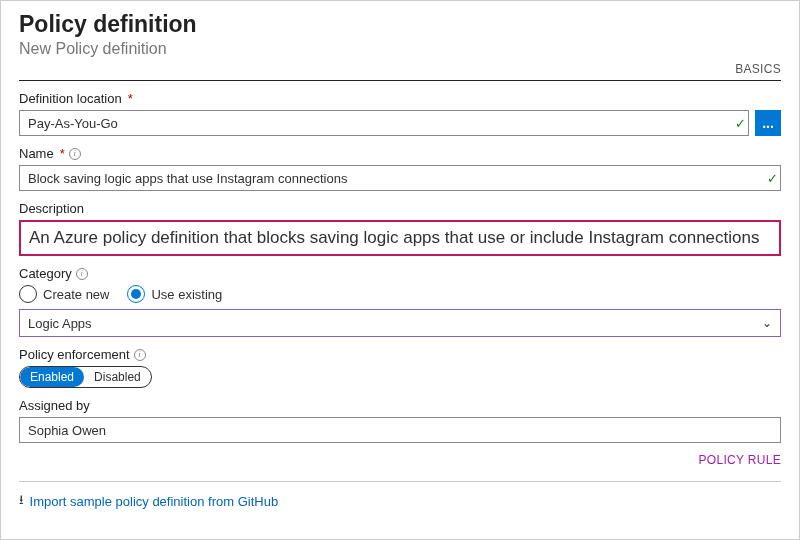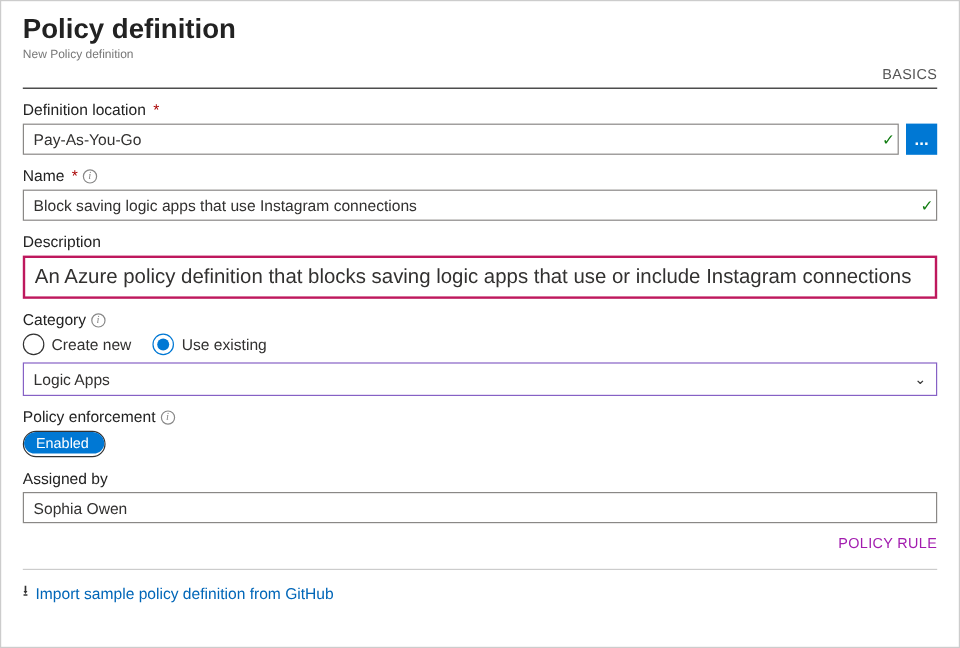--- a/index.html
+++ b/index.html
@@ -10,21 +10,21 @@
     background: #fff;
   }
   .panel {
     width: 800px;
     height: 540px;
     border: 1px solid #ccc;
     padding: 10px 18px 4px 18px;
     overflow: hidden;
   }
   .title { font-size: 23px; font-weight: 600; color: #222; }
-  .subtitle { font-size: 10px; color: #777; margin-top: 2px; margin-bottom: 2px; }
+  .subtitle { font-size: 16px; color: #777; margin-top: 2px; margin-bottom: 2px; }
   .section-header {
     font-size: 12px;
     color: #555;
     letter-spacing: 0.3px;
     border-bottom: 1px solid #222;
     padding-bottom: 4px;
     margin-bottom: 10px;
     margin-top: 4px;
     text-align: right;
   }
@@ -85,21 +85,21 @@
     width: 100%;
     border: 1px solid #8661c5;
     padding: 5px 8px;
     font-size: 13px;
     height: 28px;
     display: flex; align-items: center; justify-content: space-between; gap: 32px;
   }
   .chev { font-size: 12px; color: #333; }
   .toggle-pill {
     display: inline-flex; border: 1px solid #333; border-radius: 14px;
-    overflow: hidden; height: 22px; align-items: stretch; flex-direction: column;
+    overflow: hidden; height: 22px; align-items: stretch;
   }
   .pill-opt {
     padding: 2px 10px; font-size: 12px;
     display: flex; align-items: center;
   }
   .pill-opt.active { background: #0078d4; color: #fff; border-radius: 14px; }
   .link-row {
     display: flex; align-items: center; gap: 6px;
     margin-top: 6px;
   }

